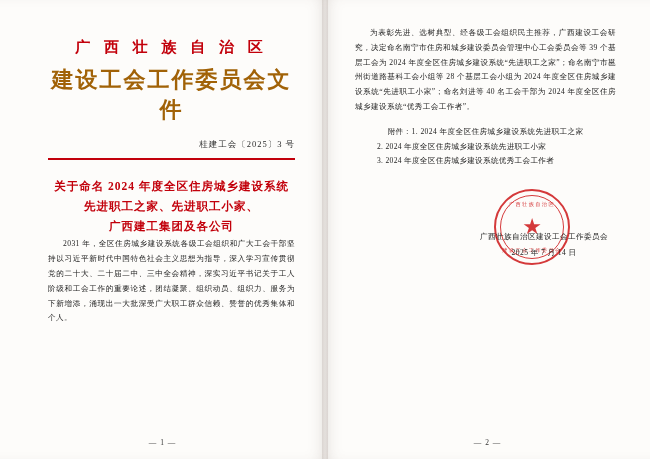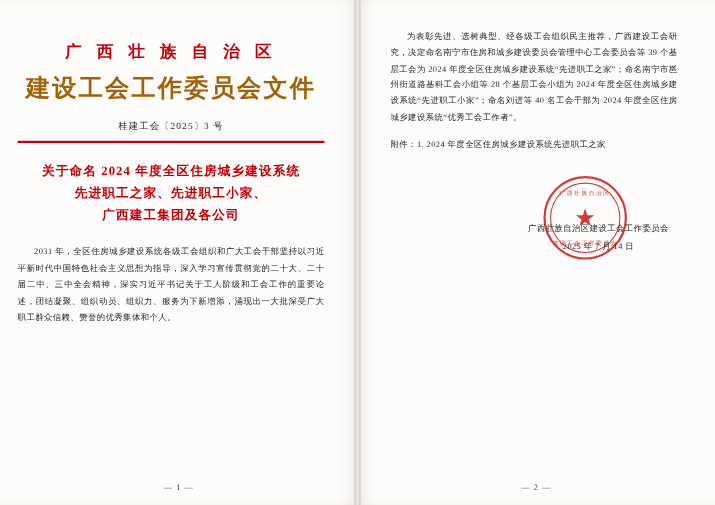--- a/index.html
+++ b/index.html
@@ -21,21 +21,21 @@
     display: flex;
   }
   .page {
     position: relative;
     box-sizing: border-box;
     background: #fdfcfa;
     height: 459px;
   }
   .page-left {
     width: 325px;
-    padding: 26px 30px 22px 16px;
+    padding: 26px 30px 22px 48px;
     box-shadow: inset -10px 0 18px -12px rgba(90,70,60,0.28);
   }
   .page-right {
     width: 325px;
     padding: 26px 34px 22px 30px;
     box-shadow: inset 10px 0 18px -12px rgba(90,70,60,0.28);
   }
   .gutter {
     position: absolute;
     left: 322px;
@@ -57,58 +57,59 @@
   }
   .doc-title-big {
     text-align: center;
     color: #a16207;
     font-size: 22px;
     letter-spacing: 2px;
     font-weight: bold;
     margin: 2px 0 14px 0;
   }
   .doc-number {
-    text-align: center;
+    text-align: right;
     font-size: 8.5px;
     color: #2b2b2b;
     letter-spacing: 1px;
     margin-bottom: 7px;
   }
   .red-rule {
     height: 2px;
     background: #c2000b;
     margin: 0 0 16px 0;
   }
   .doc-heading {
     text-align: center;
     color: #c2000b;
     font-weight: bold;
     font-size: 11.5px;
     line-height: 1.75;
     letter-spacing: 1px;
-    margin-bottom: 16px;
+    margin-bottom: 1px;
   }
   .doc-heading div { white-space: nowrap; }
   
   .body-text p {
     margin: 0 0 3px 0;
     font-size: 7.6px;
     line-height: 1.95;
     color: #1d1d1d;
     text-align: justify;
     letter-spacing: 0.4px;
     font-family: "Liberation Serif", serif;
   }
   .body-text p.indent { text-indent: 15px; }
   .attach-title {
     font-size: 7.6px;
     line-height: 1.95;
     color: #1d1d1d;
     letter-spacing: 0.4px;
     margin: 10px 0 0 0;
+    text-align: center;
   }
   .attach-list p {
     margin: 0;
     font-size: 7.6px;
     line-height: 1.95;
     color: #1d1d1d;
     letter-spacing: 0.3px;
     text-indent: 22px;
   }
   
@@ -202,20 +203,24 @@
     <div class="page-num">— 1 —</div>
   </div>
 
   <div class="page page-right">
 
     <div class="body-text">
       <p class="indent">为表彰先进、选树典型、经各级工会组织民主推荐，广西建设工会研究，决定命名南宁市住房和城乡建设委员会管理中心工会委员会等 39 个基层工会为 2024 年度全区住房城乡建设系统“先进职工之家”；命名南宁市邕州街道路基科工会小组等 28 个基层工会小组为 2024 年度全区住房城乡建设系统“先进职工小家”；命名刘进等 40 名工会干部为 2024 年度全区住房城乡建设系统“优秀工会工作者”。</p>
     </div>
 
     <div class="attach-title">附件：1. 2024 年度全区住房城乡建设系统先进职工之家</div>
+    <div class="attach-list">
+      <p>2. 2024 年度全区住房城乡建设系统先进职工小家</p>
+      <p>3. 2024 年度全区住房城乡建设系统优秀工会工作者</p>
+    </div>
 
     <div class="sign-block">
       <div class="seal">
         <div class="seal-inner"></div>
         <div class="seal-text-top">广西壮族自治区</div>
         <div class="seal-star">★</div>
         <div class="seal-text-bottom">建设工会工作委员会</div>
       </div>
       <div class="sign-lines">
         <div>广西壮族自治区建设工会工作委员会</div>

